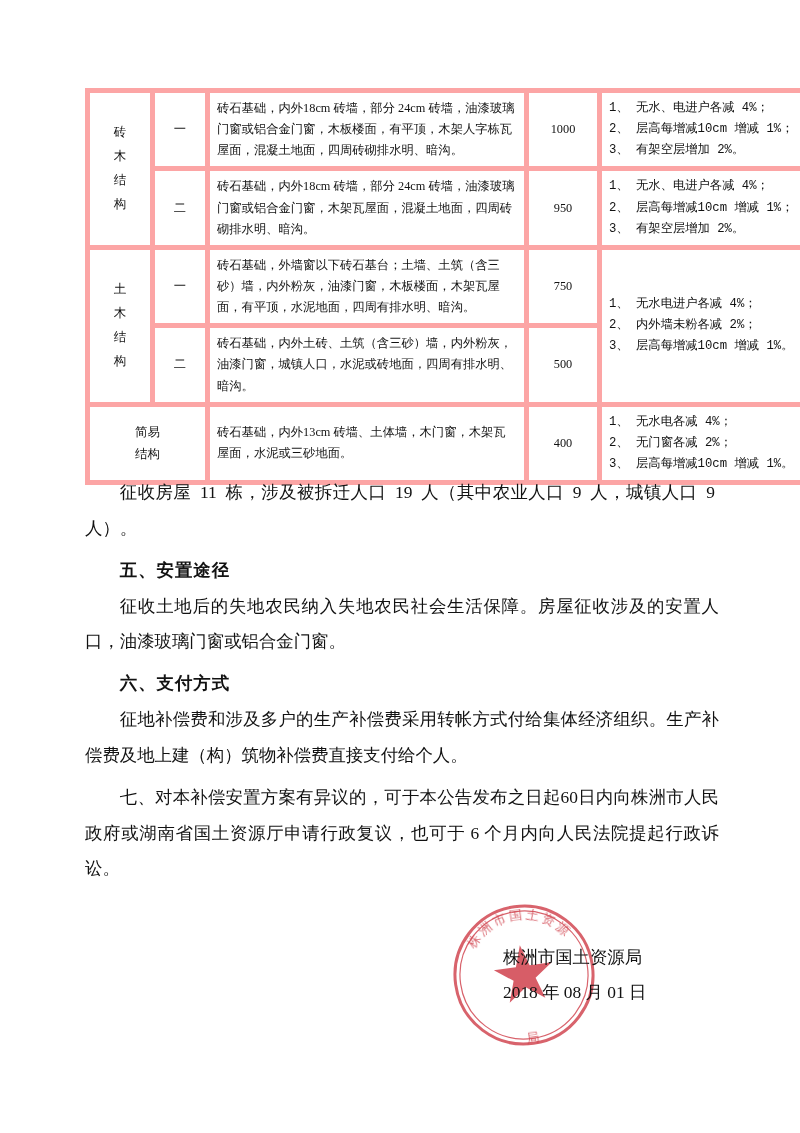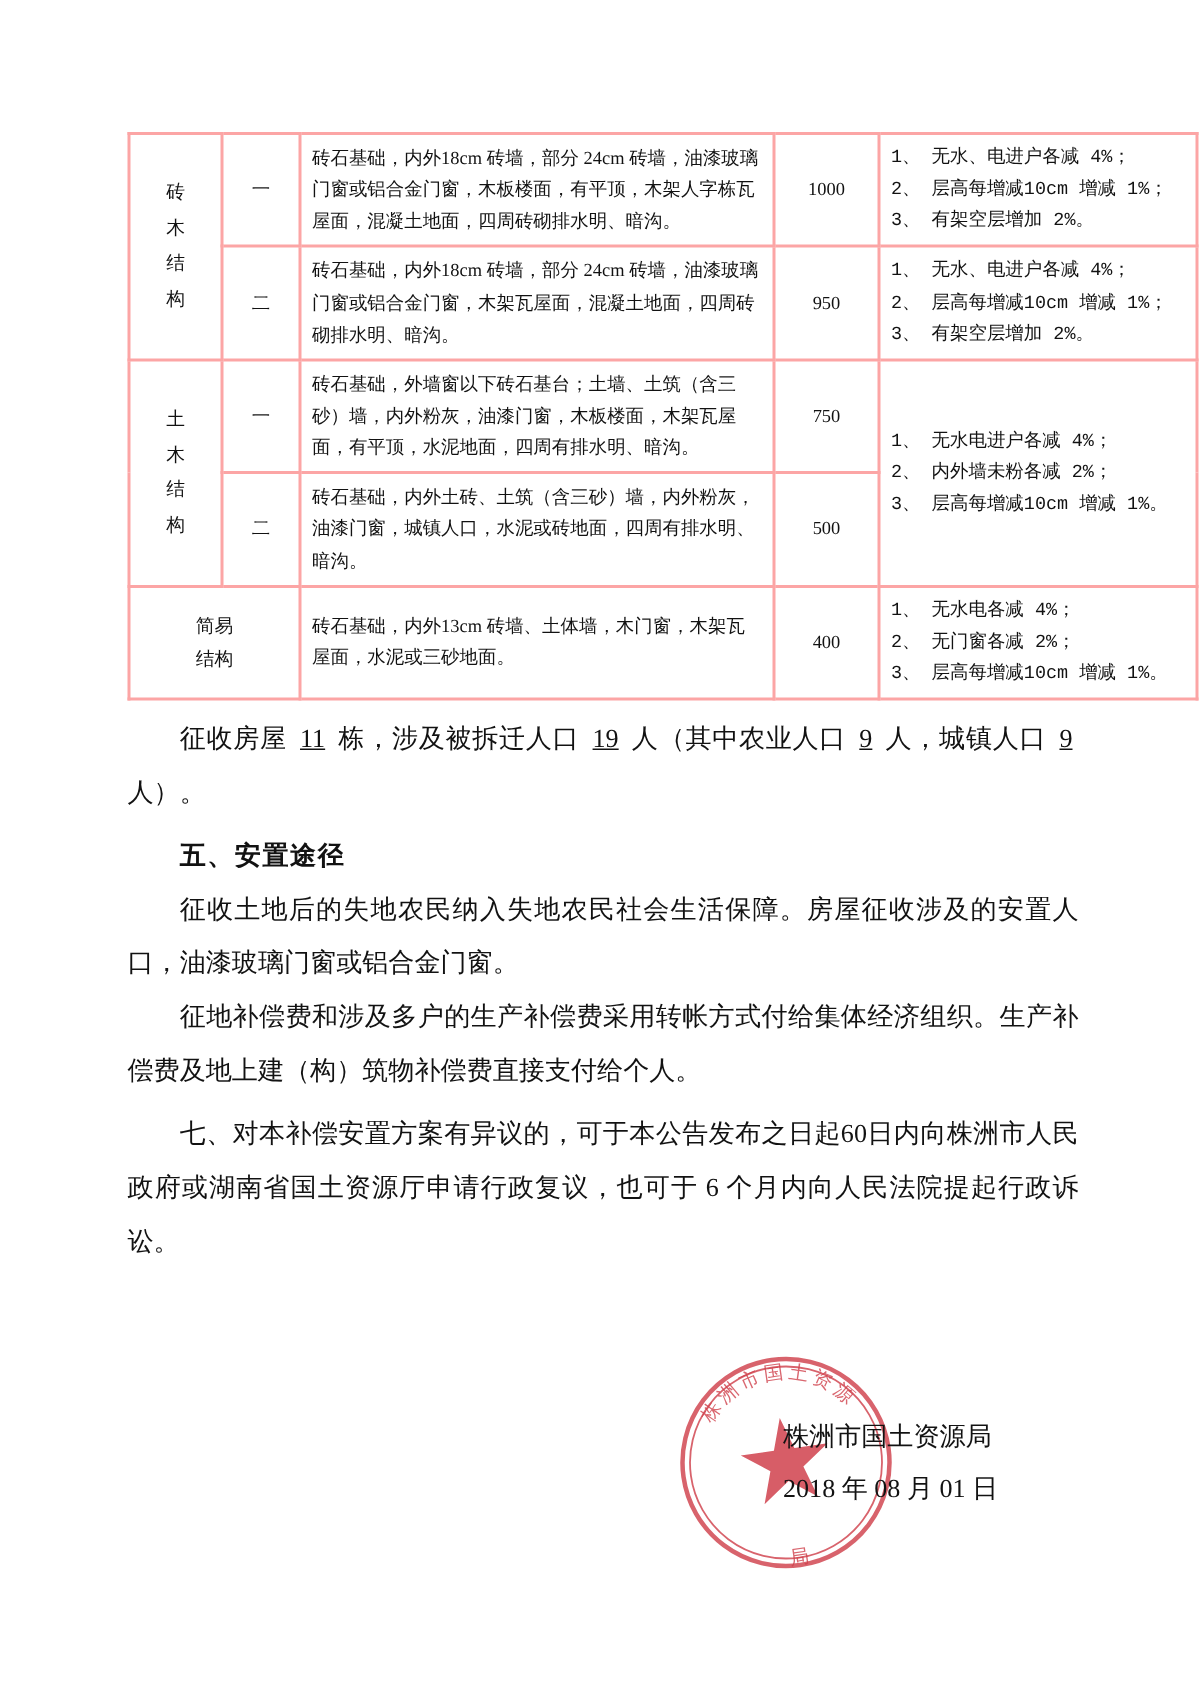--- a/index.html
+++ b/index.html
@@ -27,21 +27,21 @@
     position: absolute;
     left: 85px;
     top: 88px;
     width: 632px;
     border-collapse: collapse;
     table-layout: fixed;
     font-size: 12.3px;
     line-height: 1.72;
   }
   .comp-table td {
-    border: 2px solid #fca5a5;
+    border: 5px solid #fca5a5;
     padding: 5px 7px;
     vertical-align: middle;
     font-family: "Liberation Serif", "DejaVu Serif", serif;
   }
   .col-struct { width: 46px; text-align: center; }
   .col-level  { width: 36px; text-align: center; }
   .col-desc   { width: 300px; text-align: left; }
   .col-price  { width: 54px; text-align: center; }
   .col-adjust { width: 196px; text-align: left; }
 
@@ -72,30 +72,29 @@
   .para { text-indent: 2em; margin: 0; }
   .heading {
     text-indent: 2em;
     margin: 0;
     font-weight: bold;
     font-family: "Liberation Sans", "DejaVu Sans", sans-serif;
     letter-spacing: 1px;
     font-size: 17.4px;
   }
   .ul-num {
-    text-decoration: underline;
     padding: 0 4px;
   }
 
   .blk { margin-top: 6px; }
 
   
   .sign-block {
     position: absolute;
-    right: 73px;
+    right: 92px;
     top: 940px;
     width: 260px;
     text-align: left;
     font-size: 17.4px;
     line-height: 2.0;
   }
   .sign-line { padding-left: 55px; }
 
   
   .seal {
@@ -191,20 +190,21 @@
     </tbody>
   </table>
 
   <div class="bodytext" style="top: 475px;">
 
     <p class="para"><span>征收房屋 </span><span class="ul-num">11</span><span> 栋，涉及被拆迁人口 </span><span class="ul-num">19</span><span> 人（其中农业人口 </span><span class="ul-num">9</span><span> 人，城镇人口 </span><span class="ul-num">9</span><span> 人）。</span></p>
 
     <p class="heading blk">五、安置途径</p>
     <p class="para">征收土地后的失地农民纳入失地农民社会生活保障。房屋征收涉及的安置人口，油漆玻璃门窗或铝合金门窗。</p>
 
+    <p class="heading blk">六、支付方式</p>
     <p class="para">征地补偿费和涉及多户的生产补偿费采用转帐方式付给集体经济组织。生产补偿费及地上建（构）筑物补偿费直接支付给个人。</p>
 
     <p class="para blk">七、对本补偿安置方案有异议的，可于本公告发布之日起60日内向株洲市人民政府或湖南省国土资源厅申请行政复议，也可于 6 个月内向人民法院提起行政诉讼。</p>
   </div>
 
   <div class="seal">
     <svg width="160" height="160" viewBox="0 0 160 160" xmlns="http://www.w3.org/2000/svg">
       <g transform="rotate(-8 80 80)" fill="none" stroke="#d0414c" stroke-width="3" opacity="0.82">
         <circle cx="80" cy="80" r="69"></circle>
         <circle cx="80" cy="80" r="64" stroke-width="1.2"></circle>

